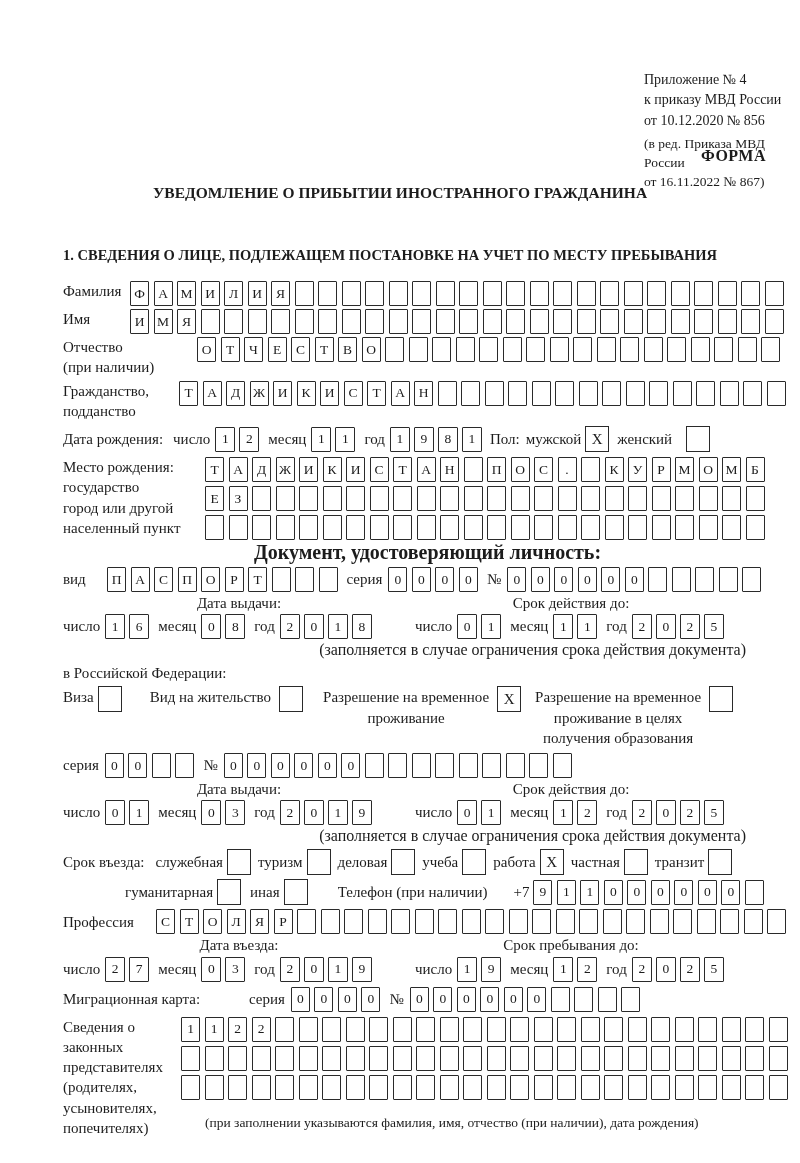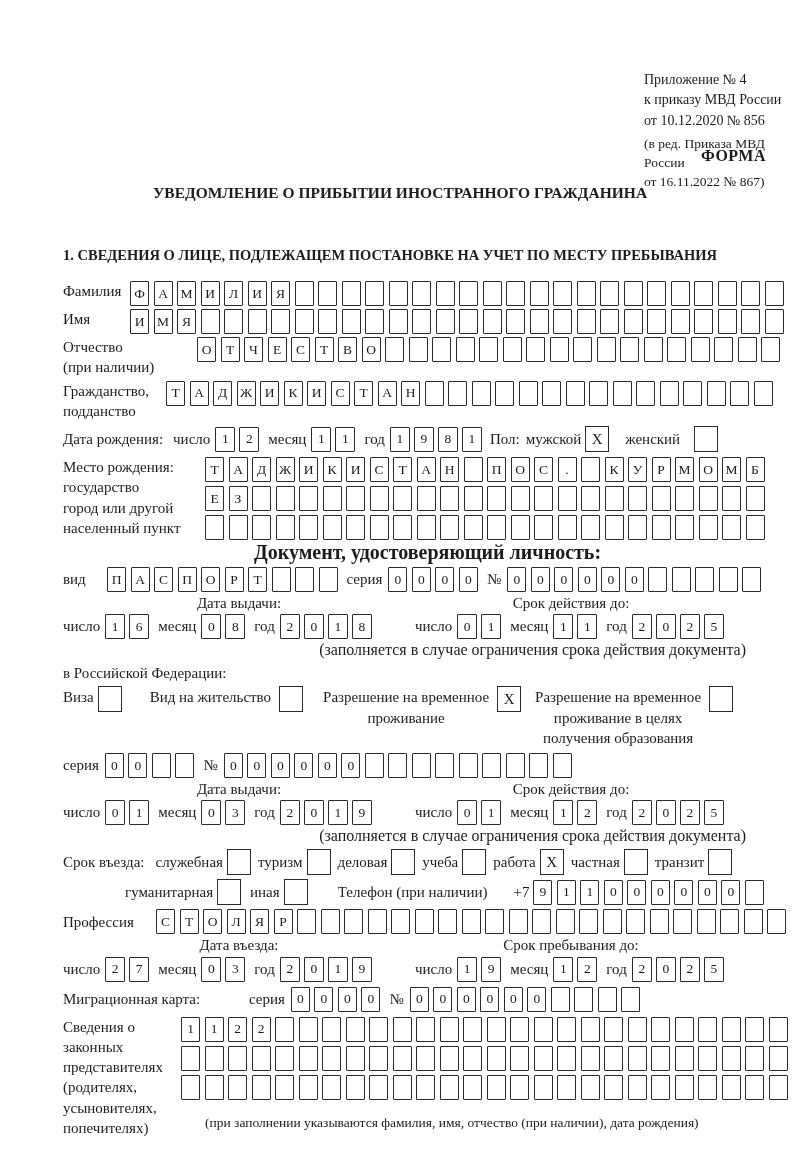--- a/index.html
+++ b/index.html
@@ -187,21 +187,21 @@
           <span class="cell"></span>
           <span class="cell"></span>
           <span class="cell"></span>
           <span class="cell"></span>
           <span class="cell"></span>
           <span class="cell"></span>
           <span class="cell"></span>
         </span>
     </div>
 
-    <div class="row" style="margin-bottom:5px;">
+    <div class="row" style="margin-bottom:5px;gap:13px;">
       <span class="flabel w-cit">
         <div>Гражданство,</div>
         <div>подданство</div>
       </span>
       <span class="cells">
           <span class="cell">Т</span>
           <span class="cell">А</span>
           <span class="cell">Д</span>
           <span class="cell">Ж</span>
           <span class="cell">И</span>
@@ -246,21 +246,21 @@
         <span class="dcells">
             <span class="cell">1</span>
             <span class="cell">9</span>
             <span class="cell">8</span>
             <span class="cell">1</span>
           </span>
       </span>
       <span class="inline-lbl" style="margin-left:8px;">Пол:</span>
       <span class="inline-lbl" style="margin-left:6px;">мужской</span>
       <span class="checkbox" style="margin-left:4px;">X</span>
-      <span class="inline-lbl" style="margin-left:16px;">женский</span>
+      <span class="inline-lbl" style="margin-left:8px;">женский</span>
       <span class="checkbox" style="margin-left:14px;"></span>
     </div>
 
     <div class="row" style="margin-bottom:1px;">
       <span class="flabel w-bp">
         <div>Место рождения:</div>
         <div>государство</div>
         <div>город или другой</div>
         <div>населенный пункт</div>
       </span>

